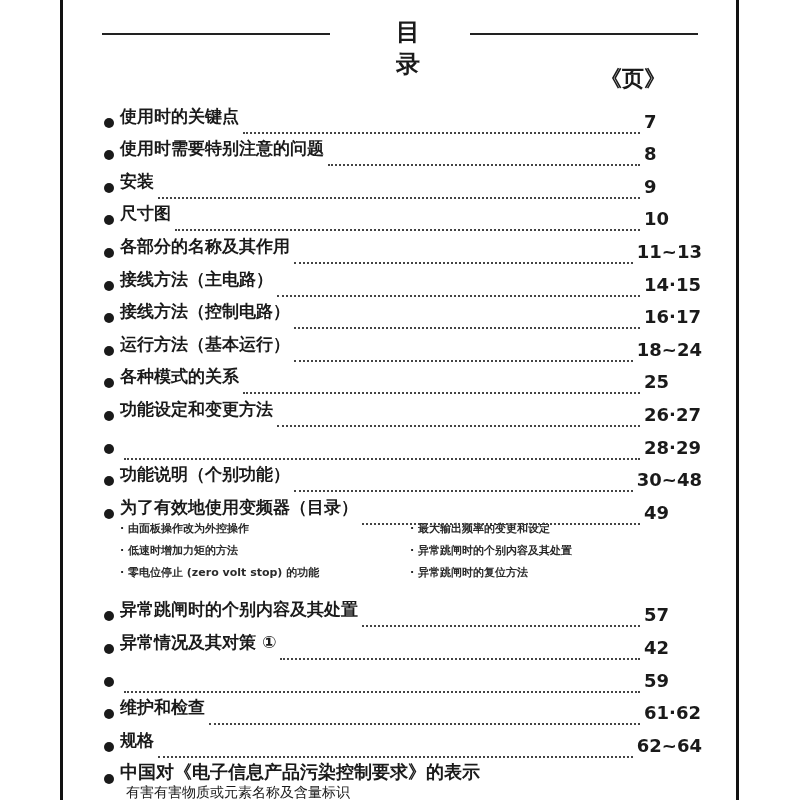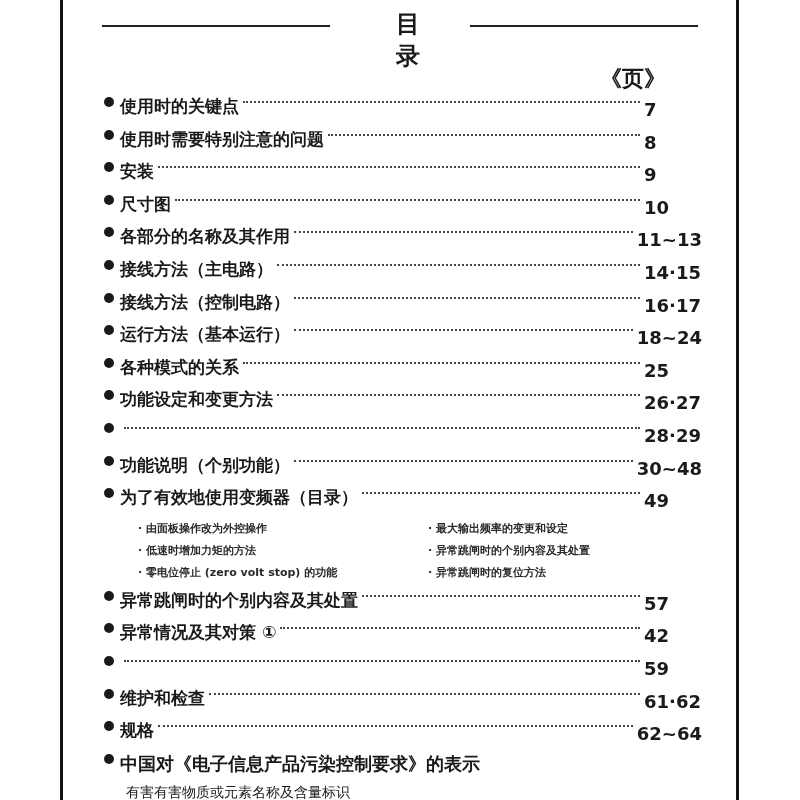--- a/index.html
+++ b/index.html
@@ -1,33 +1,33 @@
 <!DOCTYPE html>
 <html><head>
 <meta charset="utf-8">
 <style>
   html, body { margin: 0; padding: 0; background: #ffffff; }
   body { width: 800px; height: 800px; overflow: hidden; position: relative;
          font-family: "DejaVu Sans", "Liberation Sans", sans-serif; color: #1a1a1a; }
   .frame-left { position: absolute; left: 60px; top: 0; width: 3px; height: 800px; background: #111; }
   .frame-right { position: absolute; left: 736px; top: 0; width: 3px; height: 800px; background: #111; }
-  .title-row { position: absolute; top: 8px; left: 100px; width: 600px; height: 34px; }
+  .title-row { position: absolute; top: 16px; left: 100px; width: 600px; height: 34px; }
   .title-line { position: absolute; top: 17px; height: 2px; background: #222; }
   .title-line.l { left: 2px; width: 228px; }
   .title-line.r { left: 370px; width: 228px; }
   .title { position: absolute; left: 250px; top: 0; width: 110px; text-align: center;
            font-size: 24px; font-weight: bold; letter-spacing: 22px; padding-left: 14px; }
   .page-label { position: absolute; top: 64px; left: 600px; font-size: 22px; font-weight: bold; }
   .toc { position: absolute; top: 95px; left: 104px; width: 598px; }
-  .entry { position: relative; height: 32.6px; display: flex; align-items: flex-start; }
+  .entry { position: relative; height: 32.6px; display: flex; align-items: flex-end; }
   .bullet { width: 10px; height: 10px; border-radius: 50%; background: #1a1a1a; flex: 0 0 auto; margin-right: 6px; margin-top: 2px; }
   .label { font-size: 17px; font-weight: bold; white-space: nowrap; }
   .dots { flex: 1 1 auto; border-bottom: 2px dotted #444; margin: 0 4px; height: 0; position: relative; top: 6px; }
   .page { font-size: 18px; font-weight: bold; min-width: 58px; text-align: left; white-space: nowrap; position: relative; top: 4px; }
-  .subgrid { display: grid; grid-template-columns: 290px 300px; margin-left: 34px; row-gap: 2px; margin-bottom: 6px; }
+  .subgrid { display: grid; grid-template-columns: 290px 300px; margin-left: 16px; row-gap: 2px; margin-bottom: 6px; }
   .sub { font-size: 11px; font-weight: bold; color: #2a2a2a; white-space: nowrap; height: 20px; line-height: 20px; }
   .entry.light .label { font-weight: bold; font-size: 18px; }
   .clip-line { font-size: 14px; margin-left: 22px; white-space: nowrap; height: 10px; overflow: visible; }
 </style>
 </head>
 <body>
 
 <div class="frame-left"></div>
 <div class="frame-right"></div>
 

